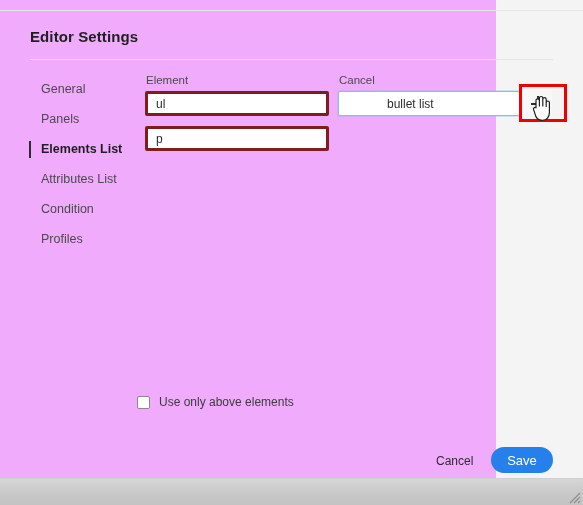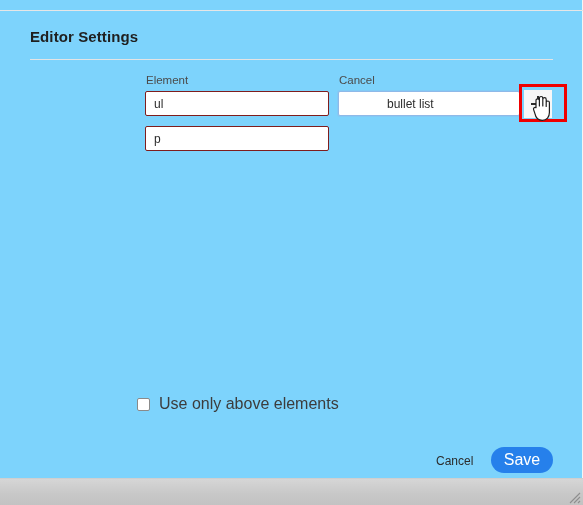--- a/index.html
+++ b/index.html
@@ -13,23 +13,23 @@
     font-family: "Liberation Sans", sans-serif;
     overflow: hidden;
     position: relative;
   }
 
   
   #dialog {
     position: absolute;
     left: 0;
     top: 0;
-    width: 582px;
+    width: 496px;
     height: 505px;
-    background: #7dd3fc;
+    background: #f0abfc;
     box-sizing: border-box;
   }
 
   .top-rule {
     position: absolute;
     left: 0;
     top: 10px;
     width: 583px;
     height: 1px;
     background: #e6e6e6;
@@ -111,21 +111,21 @@
     position: relative;
     height: 32px;
     margin-bottom: 3px;
   }
   .field {
     position: absolute;
     top: 0;
     height: 25px;
     box-sizing: border-box;
     background: #ffffff;
-    border: 1px solid #7f1d1d;
+    border: 3px solid #7f1d1d;
     border-radius: 2px;
     font-family: "Liberation Sans", sans-serif;
     font-size: 12px;
     color: #2c2c2c;
     padding: 0 8px;
     line-height: 23px;
     outline: none;
   }
   .field.col-a { left: 0px;   width: 184px; }
   .field.col-b { left: 193px; width: 182px; }
@@ -210,21 +210,21 @@
   #use-only-checkbox {
     width: 13px;
     height: 13px;
     box-sizing: border-box;
     border: 1px solid #8a8a8a;
     border-radius: 2px;
     background: #fff;
   }
   #use-only-label {
     margin-left: 9px;
-    font-size: 16px;
+    font-size: 12px;
     color: #3c3c3c;
     white-space: nowrap;
   }
 
   
   #cancel-button {
     position: absolute;
     left: 430px;
     top: 450px;
     font-size: 12px;
@@ -238,21 +238,21 @@
   #save-button {
     position: absolute;
     left: 491px;
     top: 447px;
     width: 62px;
     height: 26px;
     border-radius: 13px;
     background: #2680eb;
     border: none;
     color: #ffffff;
-    font-size: 16px;
+    font-size: 13px;
     font-family: "Liberation Sans", sans-serif;
     cursor: pointer;
     padding: 0;
   }
 
   
   #window-footer {
     position: absolute;
     left: 0;
     top: 478px;
@@ -272,20 +272,40 @@
 </head>
 <body>
 
 <div id="dialog">
 
   <div class="top-rule"></div>
 
   <div id="page-title">Editor Settings</div>
   <div class="title-rule"></div>
 
+  <nav id="sidebar">
+    <div class="nav-item">
+      <span>General</span>
+    </div>
+    <div class="nav-item">
+      <span>Panels</span>
+    </div>
+    <div class="nav-item active">
+      <span>Elements List</span>
+    </div>
+    <div class="nav-item">
+      <span>Attributes List</span>
+    </div>
+    <div class="nav-item">
+      <span>Condition</span>
+    </div>
+    <div class="nav-item">
+      <span>Profiles</span>
+    </div>
+  </nav>
 
   <section id="elements-panel">
 
     <div class="col-headers">
       <span class="col-head element">Element</span>
       <span class="col-head label">Cancel</span>
     </div>
 
     <div class="row">
       <input class="field col-a" type="text" value="ul" style="">

